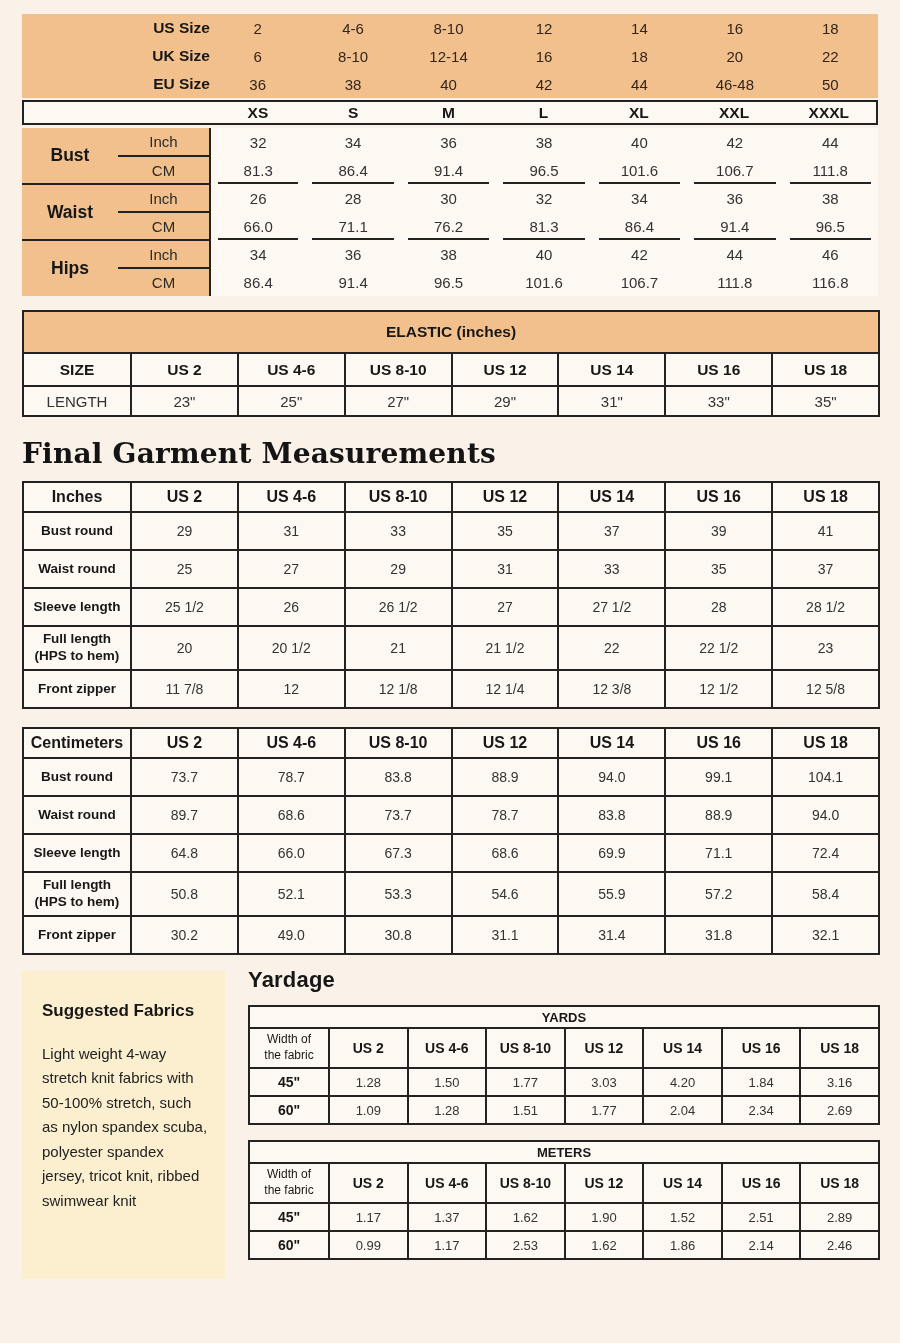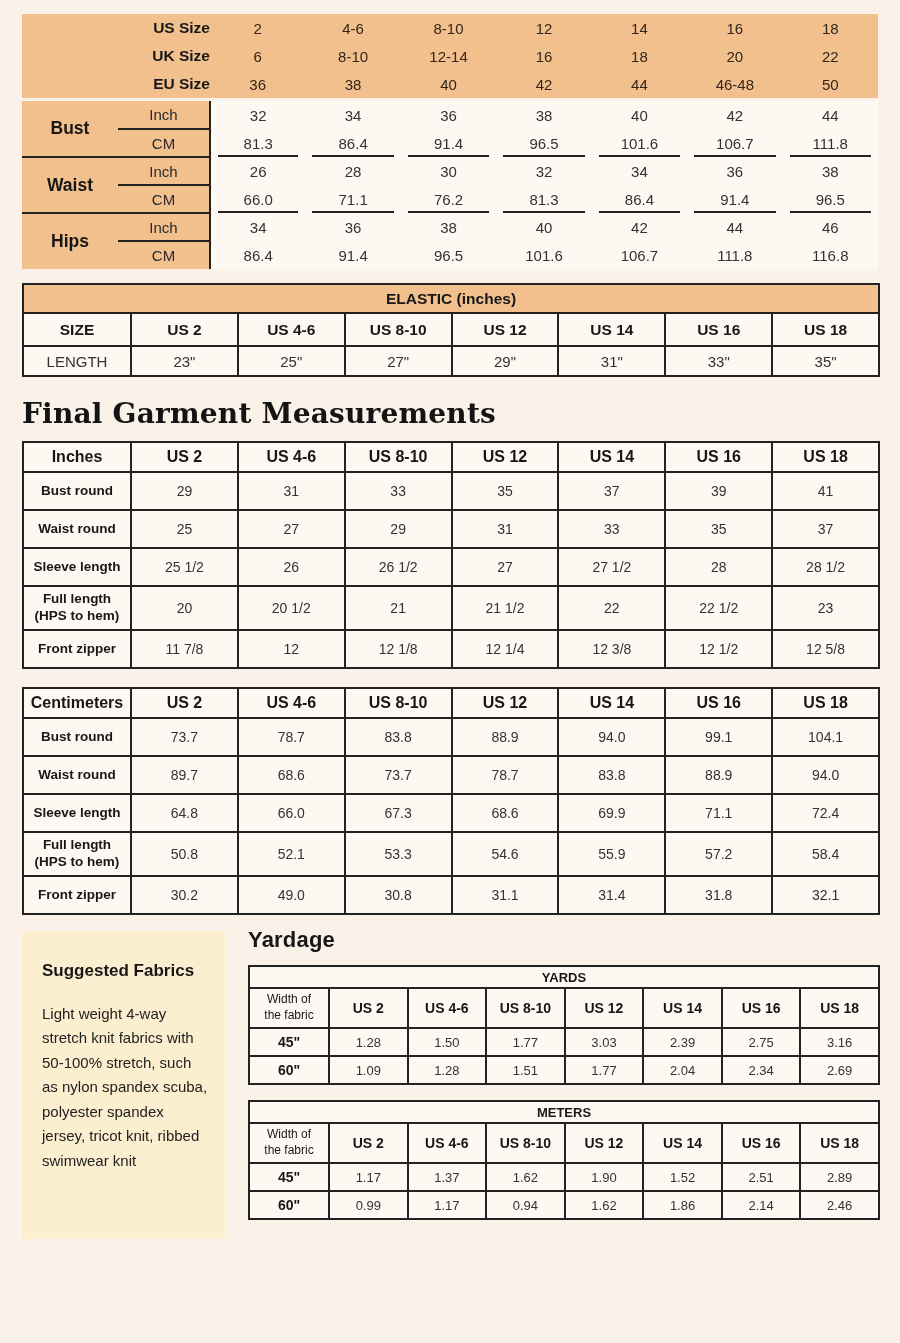--- a/index.html
+++ b/index.html
@@ -41,21 +41,21 @@
     content:""; position:absolute; left:7px; right:7px; bottom:0;
     border-bottom:2px solid var(--line);
   }
 
   
   .grid{background:var(--cell-bg);}
   .grid th,.grid td{border:2px solid var(--line); text-align:center; padding:0;}
 
   
   .elastic-table{width:856px; margin-top:14px;}
-  .elastic-table th.t-head{background:var(--tan); height:29px; font-size:15.5px; font-weight:bold;}
+  .elastic-table th.t-head{background:var(--tan); height:42px; font-size:15.5px; font-weight:bold;}
   .elastic-table td.hdr{height:33px; font-weight:bold; font-size:15.5px;}
   .elastic-table td.rowlbl{font-weight:bold; font-size:15.5px;}
   .elastic-table td.e-val{height:30px; font-size:15px; color:var(--val); font-weight:normal;}
 
   
   .garment{width:856px;}
   .garment th{height:30px; font-size:16px; font-weight:bold;}
   .garment td.rlabel{font-weight:bold; font-size:13.5px; white-space:pre-line; line-height:1.25;}
   .garment td.val{height:38px; font-size:14px; color:var(--val);}
   .garment tr.tall td{height:44px;}
@@ -120,20 +120,44 @@
           <td class="c-val">38</td>
           <td class="c-val">40</td>
           <td class="c-val">42</td>
           <td class="c-val">44</td>
           <td class="c-val">46-48</td>
           <td class="c-val">50</td>
         </tr>
       </tbody>
   </table>
 
+  <table class="letters-table">
+    <colgroup>
+        <col style="width: 187px;">
+        <col style="width: 95.1px;">
+        <col style="width: 95.1px;">
+        <col style="width: 95.1px;">
+        <col style="width: 95.1px;">
+        <col style="width: 95.1px;">
+        <col style="width: 95.1px;">
+        <col style="width: 95.1px;">
+      </colgroup>
+      <tbody id="tb-let">
+        <tr>
+          <td class="l-blank"></td>
+          <td class="l-cell">XS</td>
+          <td class="l-cell">S</td>
+          <td class="l-cell">M</td>
+          <td class="l-cell">L</td>
+          <td class="l-cell">XL</td>
+          <td class="l-cell">XXL</td>
+          <td class="l-cell">XXXL</td>
+        </tr>
+      </tbody>
+  </table>
 
   <table class="body-table">
     <colgroup>
         <col style="width: 96px;">
         <col style="width: 92px;">
         <col style="width: 95.43px;">
         <col style="width: 95.43px;">
         <col style="width: 95.43px;">
         <col style="width: 95.43px;">
         <col style="width: 95.43px;">
@@ -431,22 +455,22 @@
               <th class="size-h">US 14</th>
               <th class="size-h">US 16</th>
               <th class="size-h">US 18</th>
             </tr>
             <tr>
               <td class="yval wlabel">45"</td>
               <td class="yval">1.28</td>
               <td class="yval">1.50</td>
               <td class="yval">1.77</td>
               <td class="yval">3.03</td>
-              <td class="yval">2.39</td>
-              <td class="yval">2.75</td>
+              <td class="yval">4.20</td>
+              <td class="yval">1.84</td>
               <td class="yval">3.16</td>
             </tr>
             <tr>
               <td class="yval wlabel">60"</td>
               <td class="yval">1.09</td>
               <td class="yval">1.28</td>
               <td class="yval">1.51</td>
               <td class="yval">1.77</td>
               <td class="yval">2.04</td>
               <td class="yval">2.34</td>
@@ -487,21 +511,21 @@
               <td class="yval">1.62</td>
               <td class="yval">1.90</td>
               <td class="yval">1.52</td>
               <td class="yval">2.51</td>
               <td class="yval">2.89</td>
             </tr>
             <tr>
               <td class="yval wlabel">60"</td>
               <td class="yval">0.99</td>
               <td class="yval">1.17</td>
-              <td class="yval">0.94</td>
+              <td class="yval">2.53</td>
               <td class="yval">1.62</td>
               <td class="yval">1.86</td>
               <td class="yval">2.14</td>
               <td class="yval">2.46</td>
             </tr>
           </tbody>
       </table>
     </div>
   </div>
 

